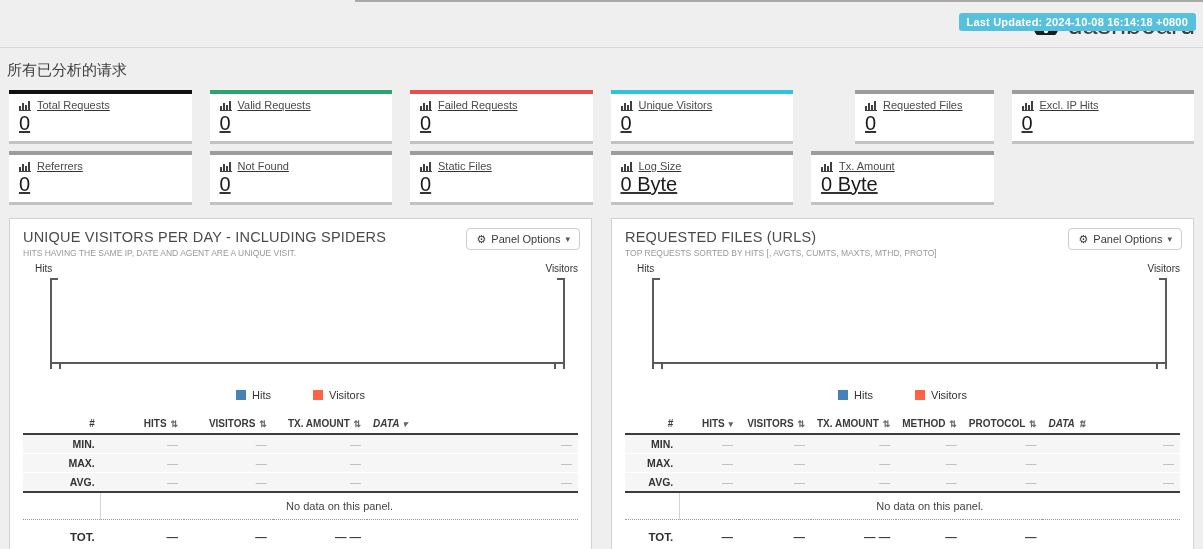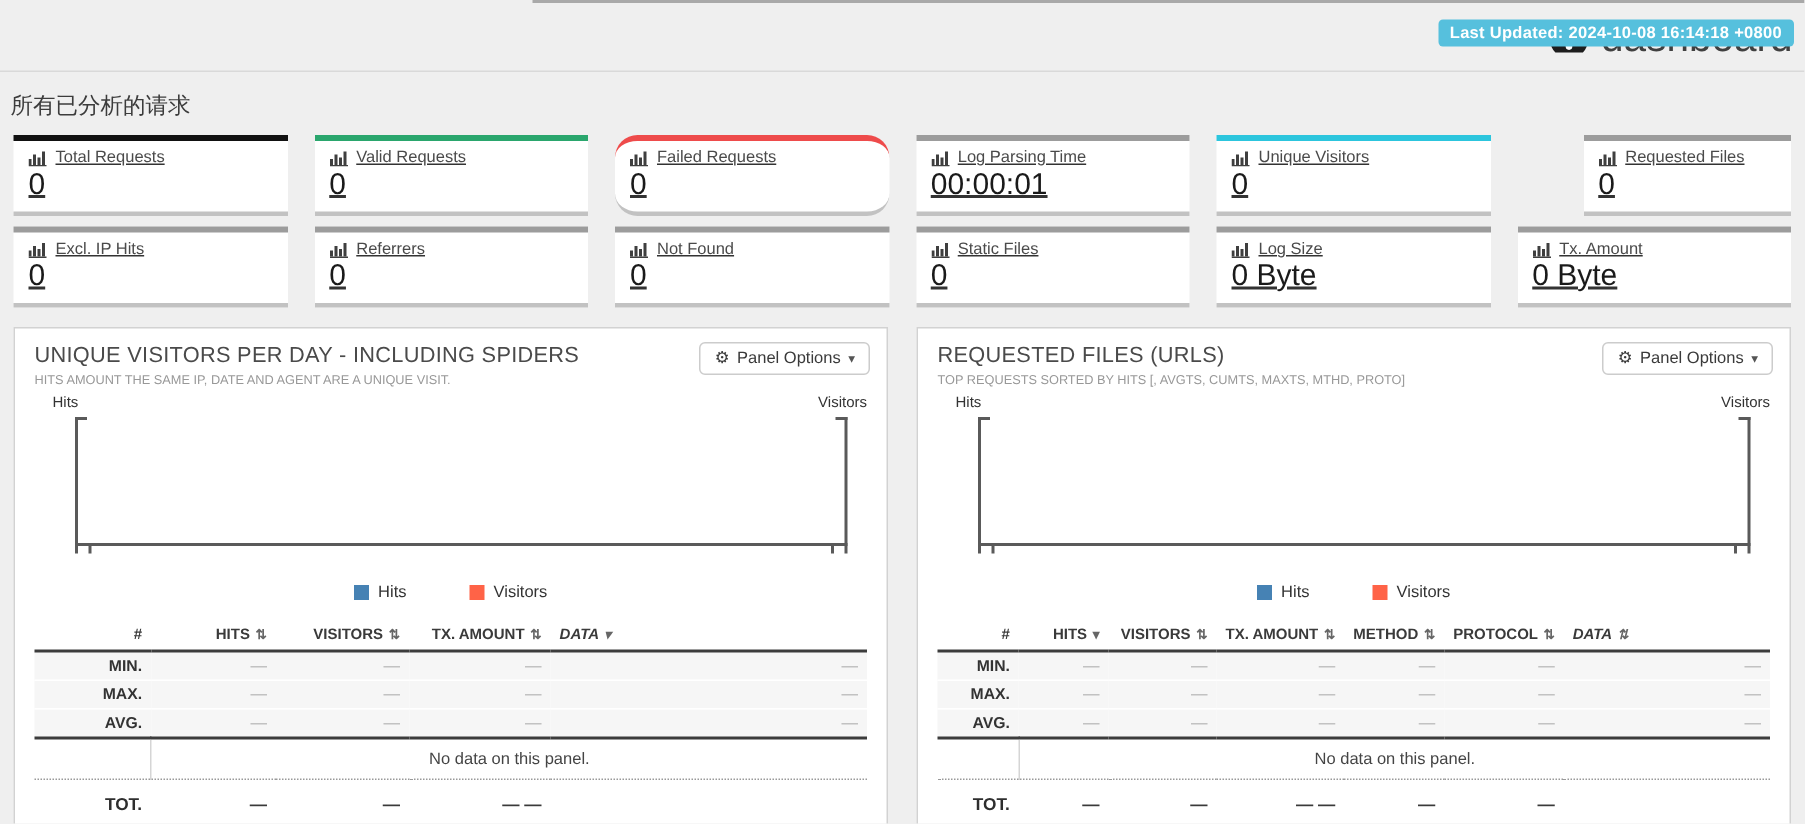--- a/index.html
+++ b/index.html
@@ -129,47 +129,34 @@
           <rect x="3" y="3" width="2" height="7" fill="#3f3f3f"></rect>
           <rect x="6" y="5" width="2" height="5" fill="#3f3f3f"></rect>
           <rect x="9" y="1" width="2" height="9" fill="#3f3f3f"></rect>
           <rect x="0" y="10" width="12" height="1" fill="#3f3f3f"></rect>
         </svg>
         <span>Valid Requests</span>
       </div>
     <div class="card-value">0</div>
   </div>
 
-  <div class="card" style="border-top-color: rgb(238, 75, 75); border-radius: 15px;">
+  <div class="card" style="border-top-color: rgb(238, 75, 75);">
     <div class="card-label">
         <svg class="icon-svg" width="13" height="11" viewBox="0 0 13 11">
           <rect x="0" y="6" width="2" height="4" fill="#3f3f3f"></rect>
           <rect x="3" y="3" width="2" height="7" fill="#3f3f3f"></rect>
           <rect x="6" y="5" width="2" height="5" fill="#3f3f3f"></rect>
           <rect x="9" y="1" width="2" height="9" fill="#3f3f3f"></rect>
           <rect x="0" y="10" width="12" height="1" fill="#3f3f3f"></rect>
         </svg>
         <span>Failed Requests</span>
       </div>
     <div class="card-value">0</div>
   </div>
 
-  <div class="card" style="border-top-color: rgb(156, 156, 156);">
-    <div class="card-label">
-        <svg class="icon-svg" width="13" height="11" viewBox="0 0 13 11">
-          <rect x="0" y="6" width="2" height="4" fill="#3f3f3f"></rect>
-          <rect x="3" y="3" width="2" height="7" fill="#3f3f3f"></rect>
-          <rect x="6" y="5" width="2" height="5" fill="#3f3f3f"></rect>
-          <rect x="9" y="1" width="2" height="9" fill="#3f3f3f"></rect>
-          <rect x="0" y="10" width="12" height="1" fill="#3f3f3f"></rect>
-        </svg>
-        <span>Log Parsing Time</span>
-      </div>
-    <div class="card-value">00:00:01</div>
-  </div>
 
   <div class="card" style="border-top-color: rgb(44, 197, 221);">
     <div class="card-label">
         <svg class="icon-svg" width="13" height="11" viewBox="0 0 13 11">
           <rect x="0" y="6" width="2" height="4" fill="#3f3f3f"></rect>
           <rect x="3" y="3" width="2" height="7" fill="#3f3f3f"></rect>
           <rect x="6" y="5" width="2" height="5" fill="#3f3f3f"></rect>
           <rect x="9" y="1" width="2" height="9" fill="#3f3f3f"></rect>
           <rect x="0" y="10" width="12" height="1" fill="#3f3f3f"></rect>
         </svg>
@@ -274,21 +261,21 @@
         <span>Tx. Amount</span>
       </div>
     <div class="card-value">0 Byte</div>
   </div>
 </div>
 
 <div class="panels">
 
   <div class="panel">
     <div class="panel-title">UNIQUE VISITORS PER DAY - INCLUDING SPIDERS</div>
-    <div class="panel-subtitle">HITS AMOUNT THE SAME IP, DATE AND AGENT ARE A UNIQUE VISIT.</div>
+    <div class="panel-subtitle">HITS HAVING THE SAME IP, DATE AND AGENT ARE A UNIQUE VISIT.</div>
     <button class="panel-options">
       <span class="gear">⚙</span>
       <span>Panel Options</span>
       <span class="caret">▾</span>
     </button>
 
     <div class="chart">
       <span class="axis-lab left">Hits</span>
       <span class="axis-lab right">Visitors</span>
       <div class="ax y-left"></div>

